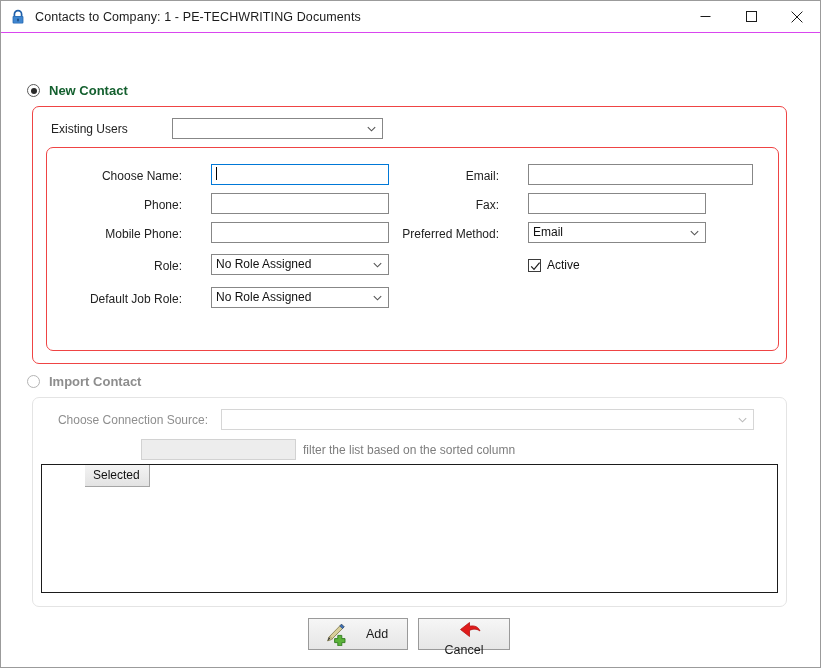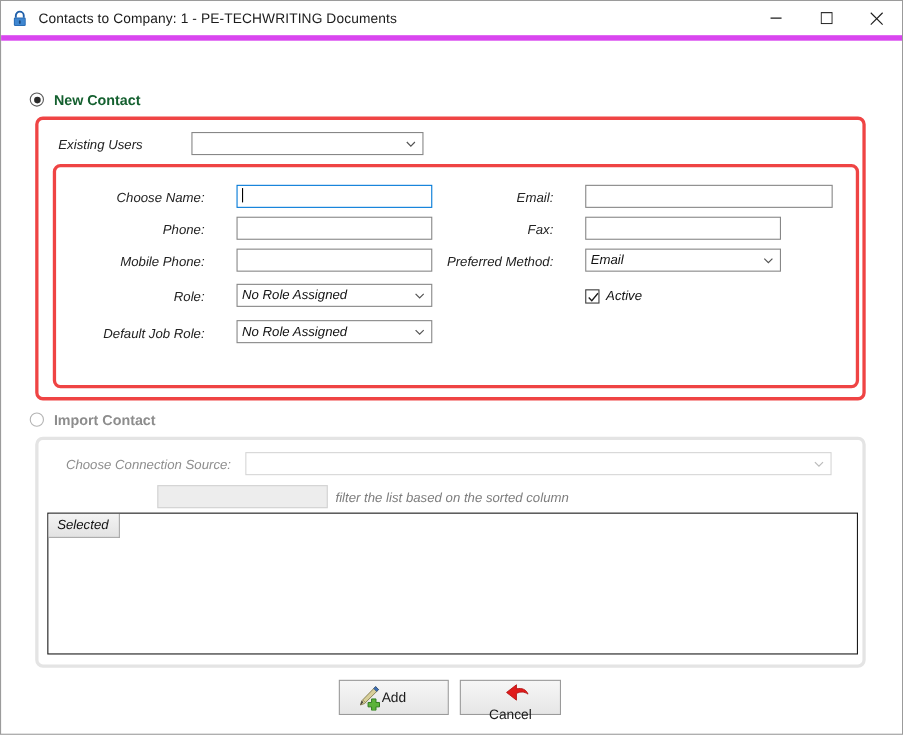--- a/index.html
+++ b/index.html
@@ -24,21 +24,21 @@
     background: #ffffff;
   }
 
   
   .titlebar {
     position: relative;
     height: 31px;
     background: #ffffff;
     display: flex;
     align-items: center;
-    border-bottom: 5px solid #d946ef;
+    border-bottom: 1px solid #d946ef;
   }
   .title-icon {
     width: 16px;
     height: 16px;
     margin-left: 9px;
     margin-right: 9px;
     flex: 0 0 auto;
     display: block;
   }
   .title-text {
@@ -100,24 +100,23 @@
     font-weight: bold;
     font-family: "Liberation Sans", sans-serif;
   }
   .radio-label.enabled { color: #14602f; text-align: center; }
   .radio-label.disabled { color: #8d8d8d; }
 
   
   .panel {
     position: absolute;
     box-sizing: border-box;
-    border: 3px solid #ef4444;
+    border: 1px solid #ef4444;
     border-radius: 7px;
     background: #ffffff;
-    font-style: italic;
   }
   .panel.disabled { border-color: #e4e4e4; }
 
   
   .fld-label {
     position: absolute;
     font-size: 12px;
     font-family: "Liberation Sans", sans-serif;
     color: #222222;
     text-align: right;
@@ -253,20 +252,21 @@
   }
   .btn .bicon {
     width: 26px;
     height: 24px;
     margin-left: 12px;
     flex: 0 0 auto;
     display: block;
   }
   .btn .blabel {
     flex: 1 1 auto;
+    text-align: center;
   }
 </style>
 </head>
 <body>
 
 <div class="window">
 
   <div class="titlebar">
     <svg class="title-icon" viewBox="0 0 16 16">
       <path d="M4.4 7.2V5.2a3.6 3.6 0 0 1 7.2 0v2" fill="none" stroke="#1f5fa9" stroke-width="1.7"></path>
@@ -385,21 +385,21 @@
       <span class="chev">
         <svg width="9" height="9" viewBox="0 0 9 9">
             <polyline points="0.8,2.6 4.5,6.3 8.2,2.6" fill="none" stroke="#bbb" stroke-width="1.1"></polyline>
           </svg>
       </span>
     </div>
 
     <div class="textbox disabled" style="left:108px; top:41px; width:155px;"><span></span></div>
     <div class="hint-text" style="left:270px; top:45px;">filter the list based on the sorted column</div>
 
-    <div class="grid" style="left:8px; top:66px; width:737px; height:129px;">
+    <div class="grid" style="left:8px; top:66px; width:737px; height:129px;padding-left:43px;">
       <div class="grid-header">
         <div class="grid-col" style="width:65px;">Selected</div>
       </div>
     </div>
   </div>
 
   <div class="btn" style="left:307px; top:617px; width:100px;">
     <svg class="bicon" viewBox="0 0 26 24">
       <g>
         <path d="M20.5 2.2 L23.2 4.9 L10.4 17.6 L6.6 18.9 L7.9 15.1 Z" fill="#d8cf9a" stroke="#7e7748" stroke-width="0.8"></path>

